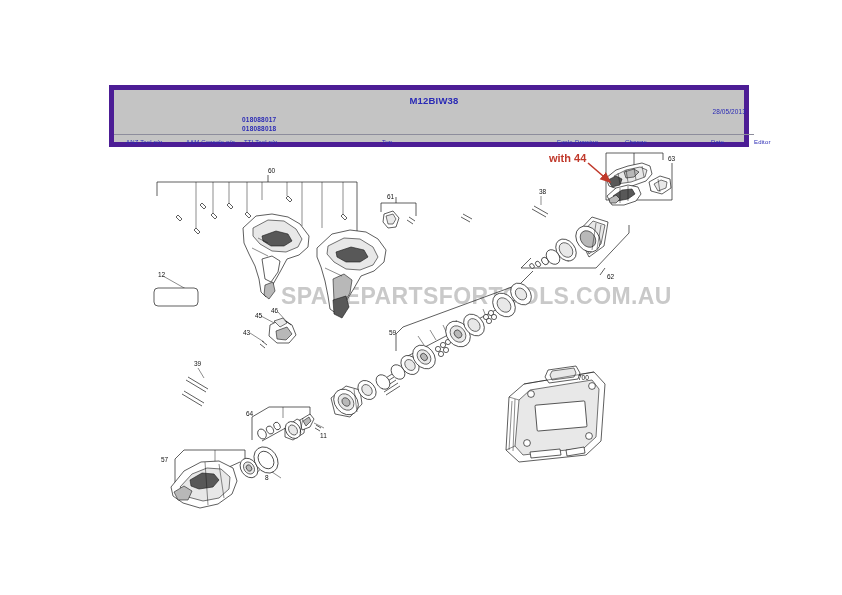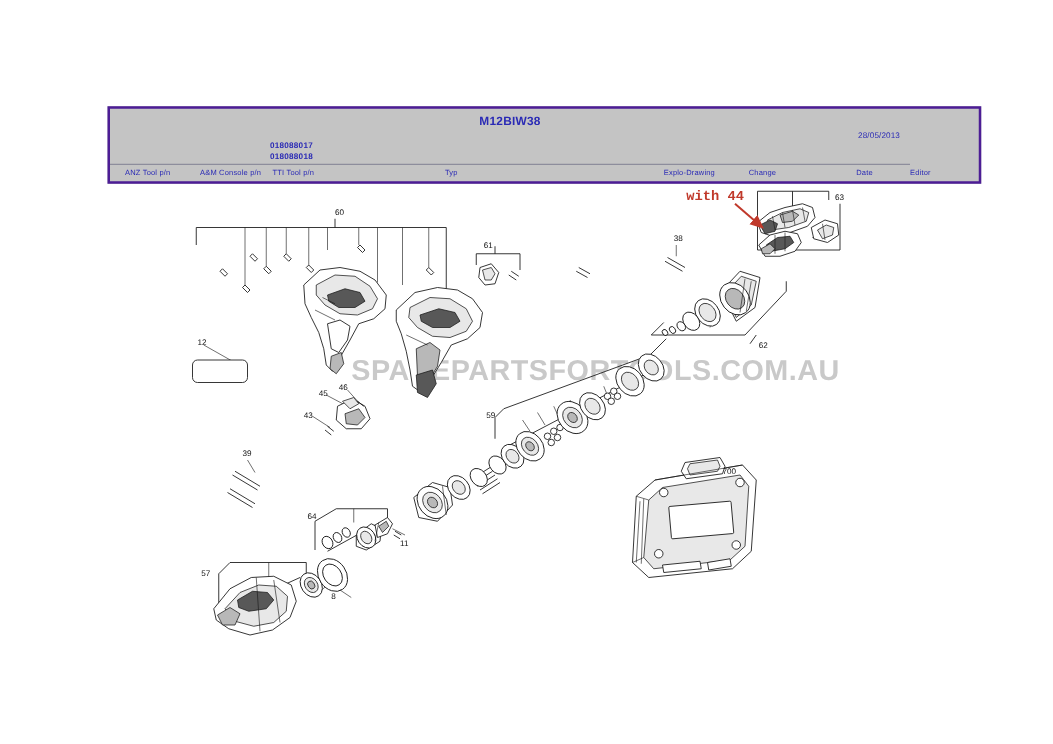--- a/index.html
+++ b/index.html
@@ -20,26 +20,26 @@
   #sheet {
     position: absolute;
     left: 0; top: 0;
     width: 842px; height: 595px;
     background: #ffffff;
   }
 
   
   #header-table {
     position: absolute;
-    left: 86px;
+    left: 109px;
     top: 85px;
-    width: 699px;
+    width: 640px;
     height: 62px;
     background: #c4c4c4;
-    border: 2px solid #4c1d95;
+    border: 5px solid #4c1d95;
     box-sizing: border-box;
   }
   #title-block {
     position: absolute;
     left: 0; top: 0;
     width: 640px; height: 44px;
   }
   #doc-title {
     position: absolute;
     left: 0;
@@ -487,21 +487,21 @@
 
       <circle class="bod" cx="531" cy="394" r="3.4"></circle>
       <circle class="bod" cx="592" cy="386" r="3.4"></circle>
       <circle class="bod" cx="527" cy="443" r="3.4"></circle>
       <circle class="bod" cx="589" cy="436" r="3.4"></circle>
 
       <path class="lnt" d="M524,384 L594,372"></path>
     </g>
   </svg>
 
-  <div id="note-with-44" style="color: rgb(192, 57, 43); font-family: Liberation Mono, monospace;">with 44</div>
+  <div id="note-with-44" style="color: rgb(192, 57, 43);">with 44</div>
 
   <div id="part-label-layer">
       <div class="part-label" style="left: 268px; top: 167px;">60</div>
       <div class="part-label" style="left: 387px; top: 193px;">61</div>
       <div class="part-label" style="left: 158px; top: 271px;">12</div>
       <div class="part-label" style="left: 271px; top: 307px;">46</div>
       <div class="part-label" style="left: 255px; top: 312px;">45</div>
       <div class="part-label" style="left: 243px; top: 329px;">43</div>
       <div class="part-label" style="left: 194px; top: 360px;">39</div>
       <div class="part-label" style="left: 161px; top: 456px;">57</div>

